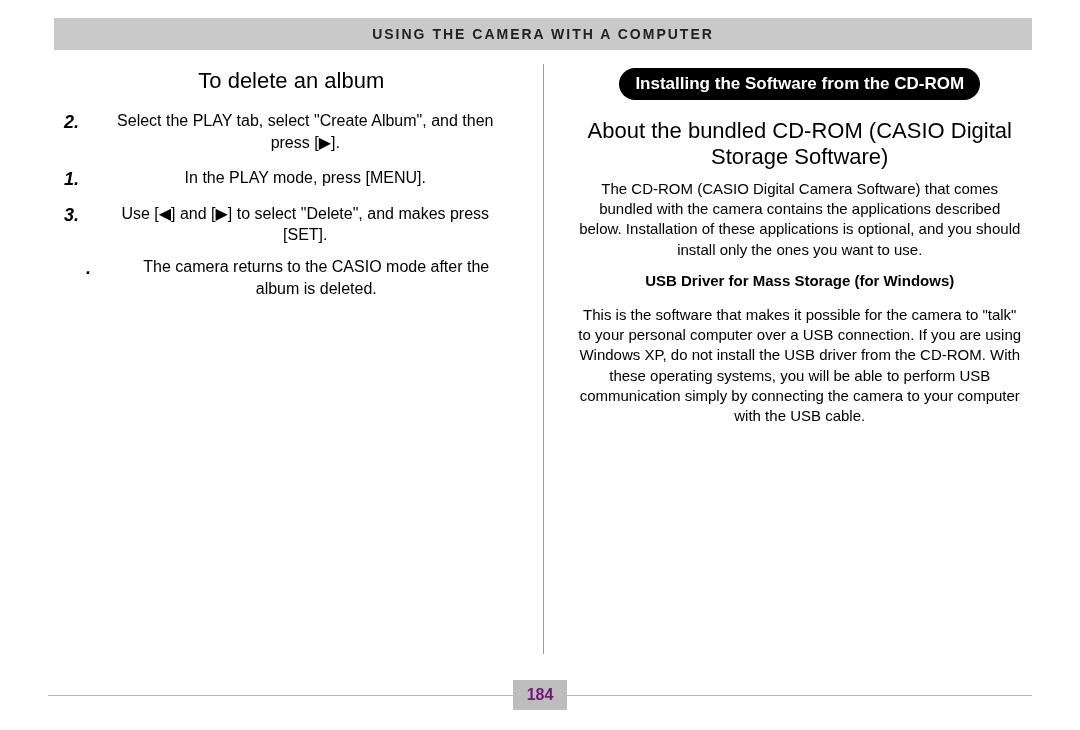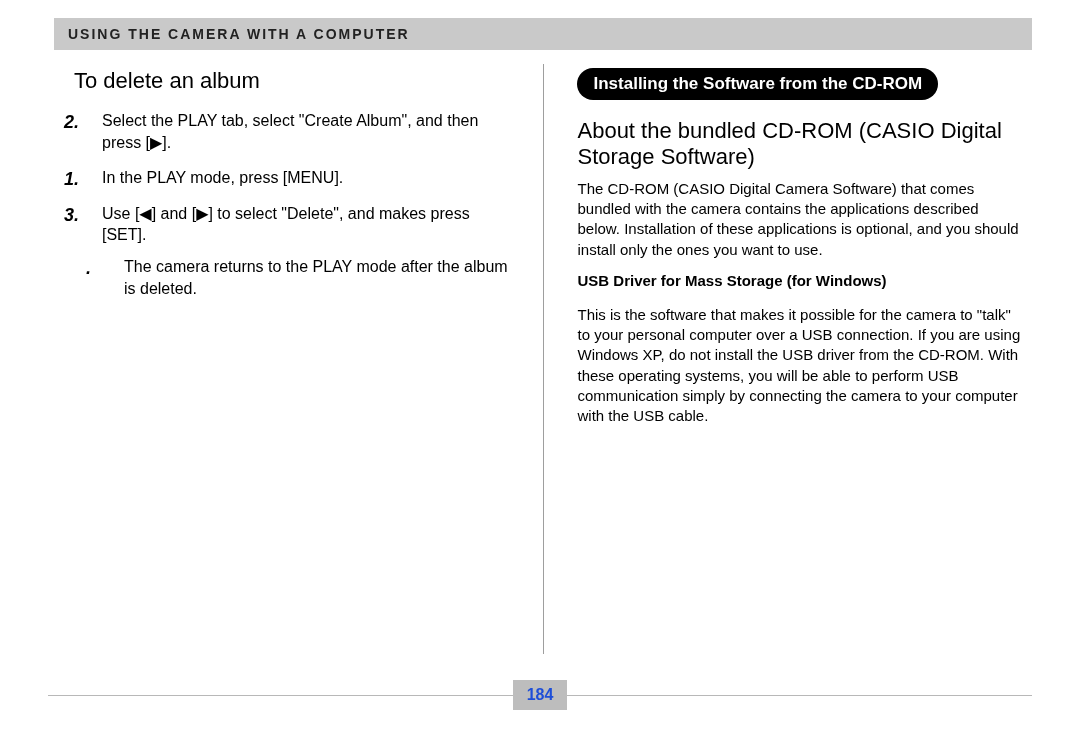--- a/index.html
+++ b/index.html
@@ -1,36 +1,36 @@
 <!DOCTYPE html>
 <html><head>
 <meta charset="utf-8">
 <style>
   * { box-sizing: border-box; margin: 0; padding: 0; }
   html, body { width: 1080px; height: 730px; background: #fff; font-family: Arial, Helvetica, sans-serif; color: #000; }
-  .page { width: 1080px; height: 730px; position: relative; padding: 18px 48px 24px 54px; }
+  .page { width: 1080px; height: 730px; position: relative; padding: 18px 48px 24px 54px; text-align: center; }
   .header-bar { background: #c9c9c9; padding: 8px 14px; font-size: 14px; font-weight: bold; letter-spacing: 2px; color: #222; margin-bottom: 14px; }
   .columns { display: flex; gap: 16px; height: 590px; }
   .col { flex: 1 1 50%; padding: 0 18px 0 10px; }
   .col.right { padding: 0 10px 0 18px; }
   .divider { width: 1px; background: #9e9e9e; }
   h2.section-title { font-size: 22px; font-weight: normal; margin: 4px 0 16px 10px; }
   .pill { display: inline-block; background: #000; color: #fff; border-radius: 16px; padding: 6px 16px; font-size: 17px; font-weight: bold; margin: 4px 0 8px 0; }
   p.body { font-size: 15px; line-height: 1.35; margin: 6px 0 12px 0; }
   h3.sub { font-size: 22px; font-weight: normal; margin: 10px 0 8px 0; line-height: 1.2; }
   ol.steps { list-style: none; padding-left: 20px; }
   ol.steps li { position: relative; font-size: 16px; margin-bottom: 14px; line-height: 1.35; padding-left: 18px; }
   ol.steps li::before { content: attr(data-num) "."; position: absolute; left: -20px; font-weight: bold; font-style: italic; font-size: 18px; }
   .sub-bullets { list-style: none; margin-top: 10px; padding-left: 4px; }
   .sub-bullets li { font-size: 14px; line-height: 1.35; position: relative; padding-left: 14px; margin-bottom: 6px; }
   .sub-bullets li::before { content: "•"; position: absolute; left: 0; }
   .subhead { font-size: 15px; font-weight: bold; margin: 8px 0 2px 0; }
   .footer { position: absolute; left: 48px; right: 48px; bottom: 20px; display: flex; align-items: flex-end; justify-content: center; }
   .footer-line { position: absolute; left: 0; right: 0; top: 50%; height: 1px; background: #b8b8b8; z-index: 0; }
-  .page-num-box { position: relative; z-index: 1; background: #bdbdbd; color: #1d4ed8; font-weight: bold; font-size: 16px; padding: 6px 14px 6px 14px; display: inline-block; }
+  .page-num-box { position: relative; z-index: 1; background: #bdbdbd; color: #701a75; font-weight: bold; font-size: 16px; padding: 6px 14px 6px 14px; display: inline-block; }
 </style>
 </head>
 <body>
 
 <div class="page">
 
   <div class="header-bar">
     <span>USING THE CAMERA WITH A COMPUTER</span>
   </div>
 
@@ -41,21 +41,21 @@
       <ol class="steps">
         <li data-num="2">
           <span>Select the PLAY tab, select "Create Album", and then press [▶].</span>
         </li>
         <li data-num="1">
           <span>In the PLAY mode, press [MENU].</span>
         </li>
         <li data-num="3">
           <span>Use [◀] and [▶] to select "Delete", and makes press [SET].</span>
           <ul class="sub-bullets">
-            <li>The camera returns to the PLAY mode after the album is deleted.</li>
+            <li>The camera returns to the CASIO mode after the album is deleted.</li>
           </ul>
         </li>
       </ol>
     </div>
 
     <div class="divider"></div>
 
     <div class="col right">
       <div class="pill">
         <span>Installing the Software from the CD-ROM</span>

